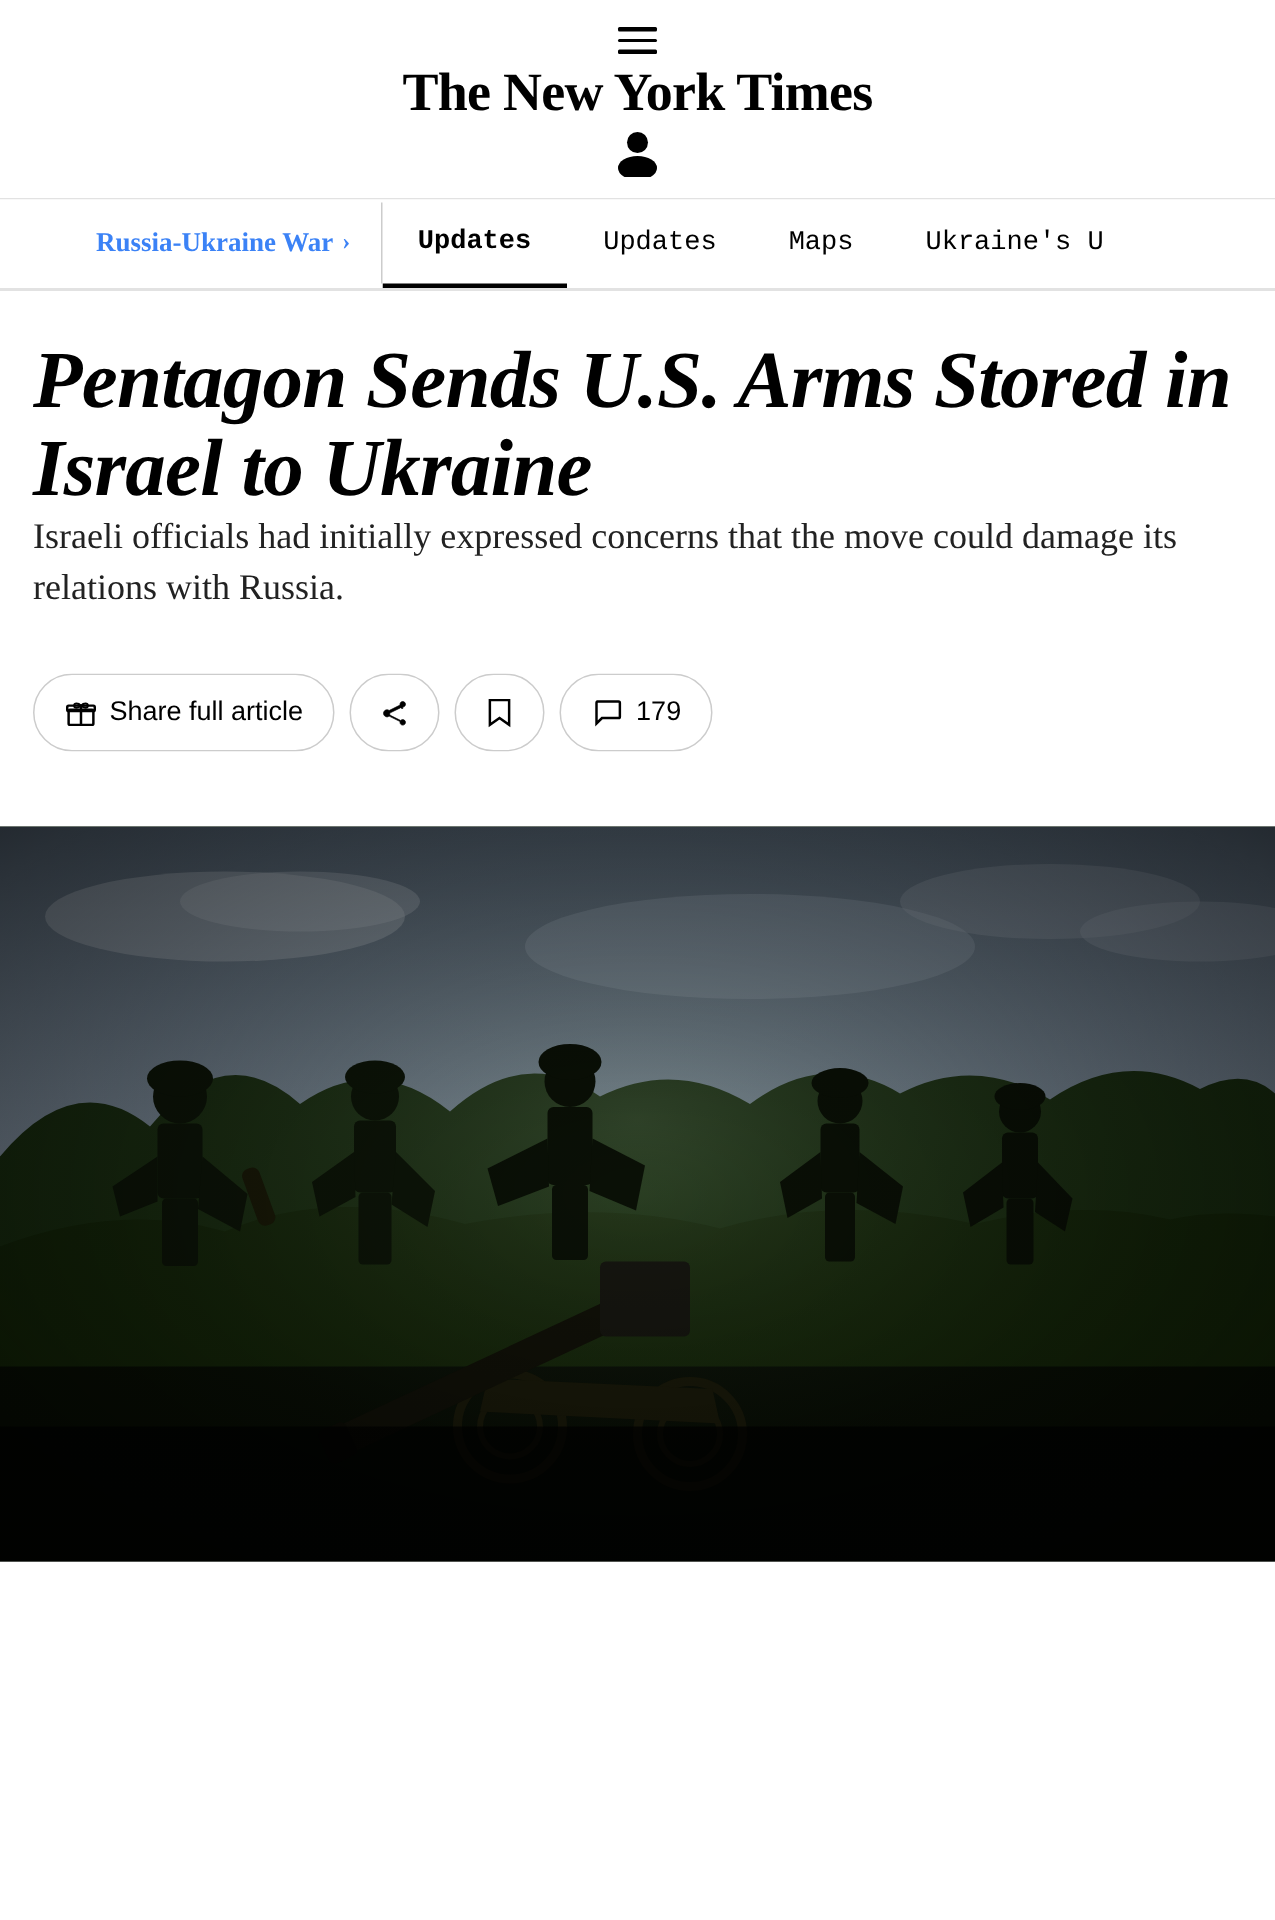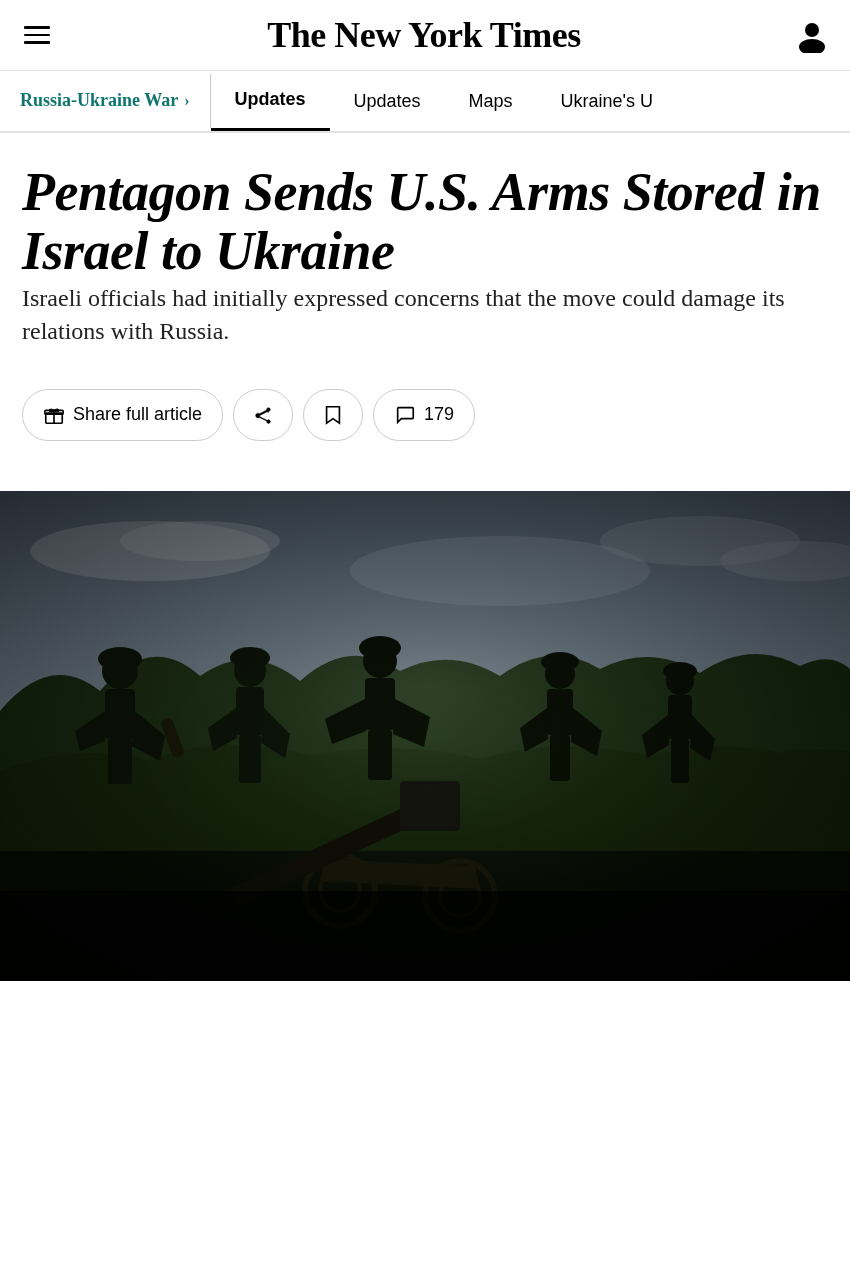--- a/index.html
+++ b/index.html
@@ -15,20 +15,21 @@
     }
 
     
     .header {
       display: flex;
       align-items: center;
       justify-content: space-between;
       padding: 14px 20px;
       border-bottom: 1px solid #e2e2e2;
       background: #fff;
+      flex-direction: column;
     }
 
     .hamburger-icon {
       display: flex;
       flex-direction: column;
       gap: 5px;
       cursor: pointer;
       padding: 4px;
     }
     .hamburger-icon span {
@@ -70,43 +71,44 @@
       overflow: hidden;
     }
 
     .subnav-section-link {
       display: flex;
       align-items: center;
       padding: 16px 20px;
       font-family: Georgia, serif;
       font-size: 18px;
       font-weight: bold;
-      color: #0f766e;
+      color: #3b82f6;
       cursor: pointer;
       white-space: nowrap;
       border-right: 1.5px solid #ccc;
       line-height: 1.2;
       min-width: 200px;
+      margin-left: 44px;
     }
 
     .subnav-section-link .chevron {
       margin-left: 6px;
       font-size: 16px;
     }
 
     .subnav-tabs {
       display: flex;
       align-items: center;
       overflow: hidden;
       flex: 1;
     }
 
     .subnav-tab {
       padding: 18px 24px;
-      font-family: Liberation Sans, sans-serif;
+      font-family: Liberation Mono, monospace;
       font-size: 18px;
       color: #000;
       cursor: pointer;
       white-space: nowrap;
       font-weight: 400;
     }
 
     .subnav-tab.active {
       font-weight: bold;
       border-bottom: 3px solid #000;
@@ -142,21 +144,20 @@
       display: flex;
       align-items: center;
       gap: 10px;
       margin-bottom: 30px;
       flex-wrap: nowrap;
       overflow: hidden;
     }
 
     .action-btn {
       display: flex;
-      align-items: center;
       gap: 8px;
       padding: 14px 20px;
       border: 1.5px solid #ccc;
       border-radius: 50px;
       background: #fff;
       cursor: pointer;
       font-family: Arial, Helvetica, sans-serif;
       font-size: 18px;
       color: #000;
       white-space: nowrap;

